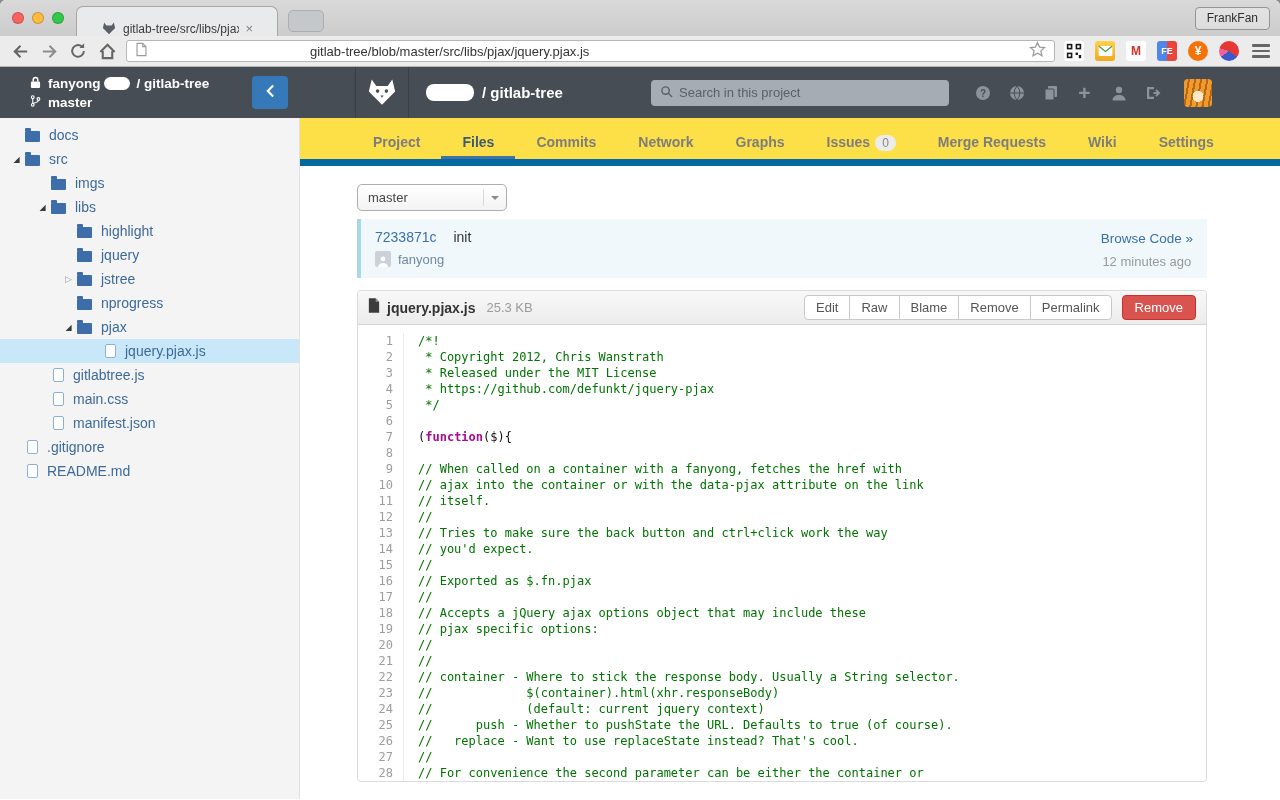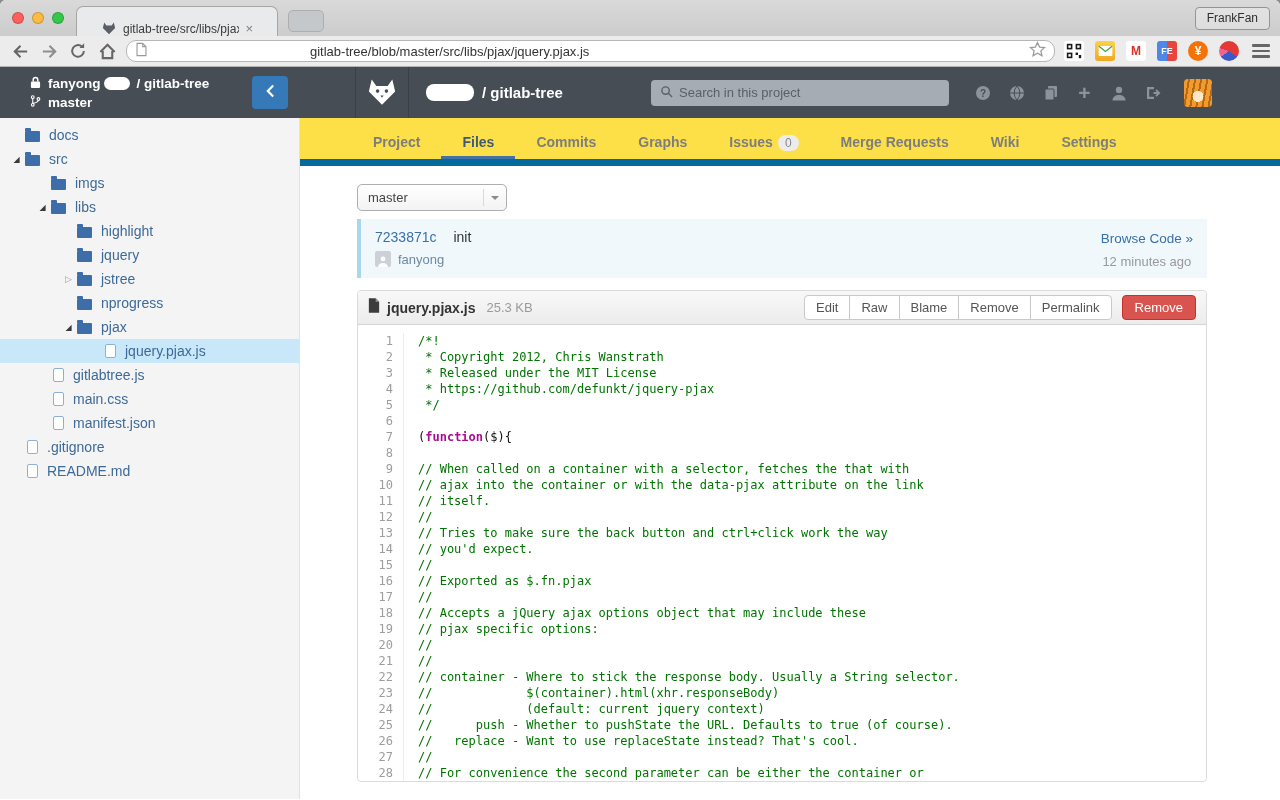--- a/index.html
+++ b/index.html
@@ -19,21 +19,21 @@
   .btab-title { font-size:12px; color:#3a3a3a; white-space:nowrap; overflow:hidden; flex:1; }
   .btab-close { color:#7f7f7f; font-size:13px; margin-left:6px; }
   .newtab { position:absolute; left:288px; top:10px; width:36px; height:22px; background:#c5c8cb;
             border:1px solid #aeaeae; border-radius:5px; }
   .profile { position:absolute; right:10px; top:7px; height:23px; line-height:21px; padding:0 11px;
              border:1px solid #949494; border-radius:4px; font-size:12px; color:#2f2f2f;
              background:rgba(255,255,255,.3); }
   .toolbar { height:31px; background:#ececed; border-bottom:1px solid #b3b3b3; display:flex;
              align-items:center; padding:0 10px; gap:9px; }
   .nav-ic { width:20px; height:20px; display:flex; align-items:center; justify-content:center; }
-  .urlbar { flex:1; height:22px; background:#fff; border:1px solid #b6b6b6; border-radius:10px;
+  .urlbar { flex:1; height:22px; background:#fff; border:1px solid #b6b6b6; border-radius:3px;
             display:flex; align-items:center; padding:0 8px; gap:6px; font-size:13px; color:#333; }
   .url-redact { width:150px; height:14px; }
   .url-text { white-space:nowrap; overflow:hidden; }
   .star { margin-left:auto; }
   #ext-icons { display:flex; align-items:center; gap:11px; }
   .xi { width:20px; height:20px; border-radius:3px; display:flex; align-items:center;
         justify-content:center; font-weight:bold; overflow:hidden; }
   .xi-qr { background:#fff; }
   .xi-mail { background:linear-gradient(#fdd24a,#f0a81e); position:relative; }
   .xi-gmail { background:#fff; color:#d93025; font-size:12px; }
@@ -410,20 +410,21 @@
           </div>
       </div>
 
       <div class="main">
 
         <div class="tabs-row">
           <div id="nav-tabs" style="display:flex;">
               <div class="ntab"><span>Project</span></div>
               <div class="ntab active"><span>Files</span></div>
               <div class="ntab"><span>Commits</span></div>
+              <div class="ntab"><span>Network</span></div>
               <div class="ntab"><span>Graphs</span></div>
               <div class="ntab"><span>Issues</span><span class="badge">0</span></div>
               <div class="ntab"><span>Merge Requests</span></div>
               <div class="ntab"><span>Wiki</span></div>
               <div class="ntab"><span>Settings</span></div>
             </div>
         </div>
 
         <div class="content">
           <div class="branch-select">
@@ -502,21 +503,21 @@
                 <div class="crow">
                   <span class="ln">7</span>
                   <span class="lc"><span>(</span><span class="kw">function</span><span>($){</span></span>
                 </div>
                 <div class="crow">
                   <span class="ln">8</span>
                   <span class="lc"><span></span></span>
                 </div>
                 <div class="crow">
                   <span class="ln">9</span>
-                  <span class="lc"><span class="cm">// When called on a container with a selector, fetches the that with</span></span>
+                  <span class="lc"><span class="cm">// When called on a container with a fanyong, fetches the href with</span></span>
                 </div>
                 <div class="crow">
                   <span class="ln">10</span>
                   <span class="lc"><span class="cm">// ajax into the container or with the data-pjax attribute on the link</span></span>
                 </div>
                 <div class="crow">
                   <span class="ln">11</span>
                   <span class="lc"><span class="cm">// itself.</span></span>
                 </div>
                 <div class="crow">

